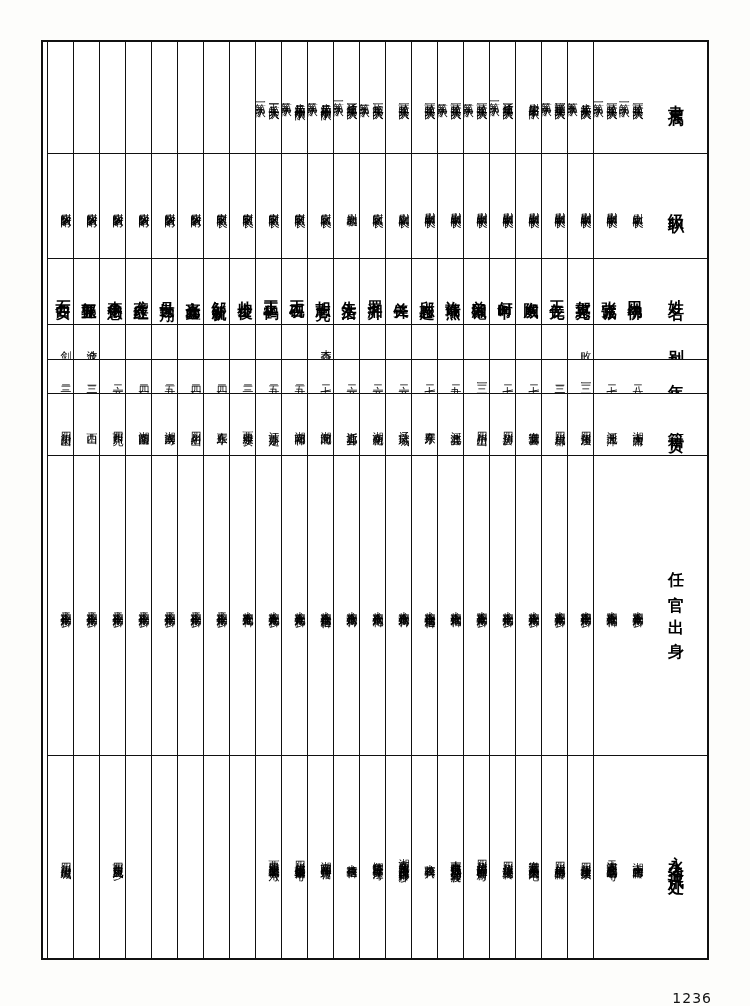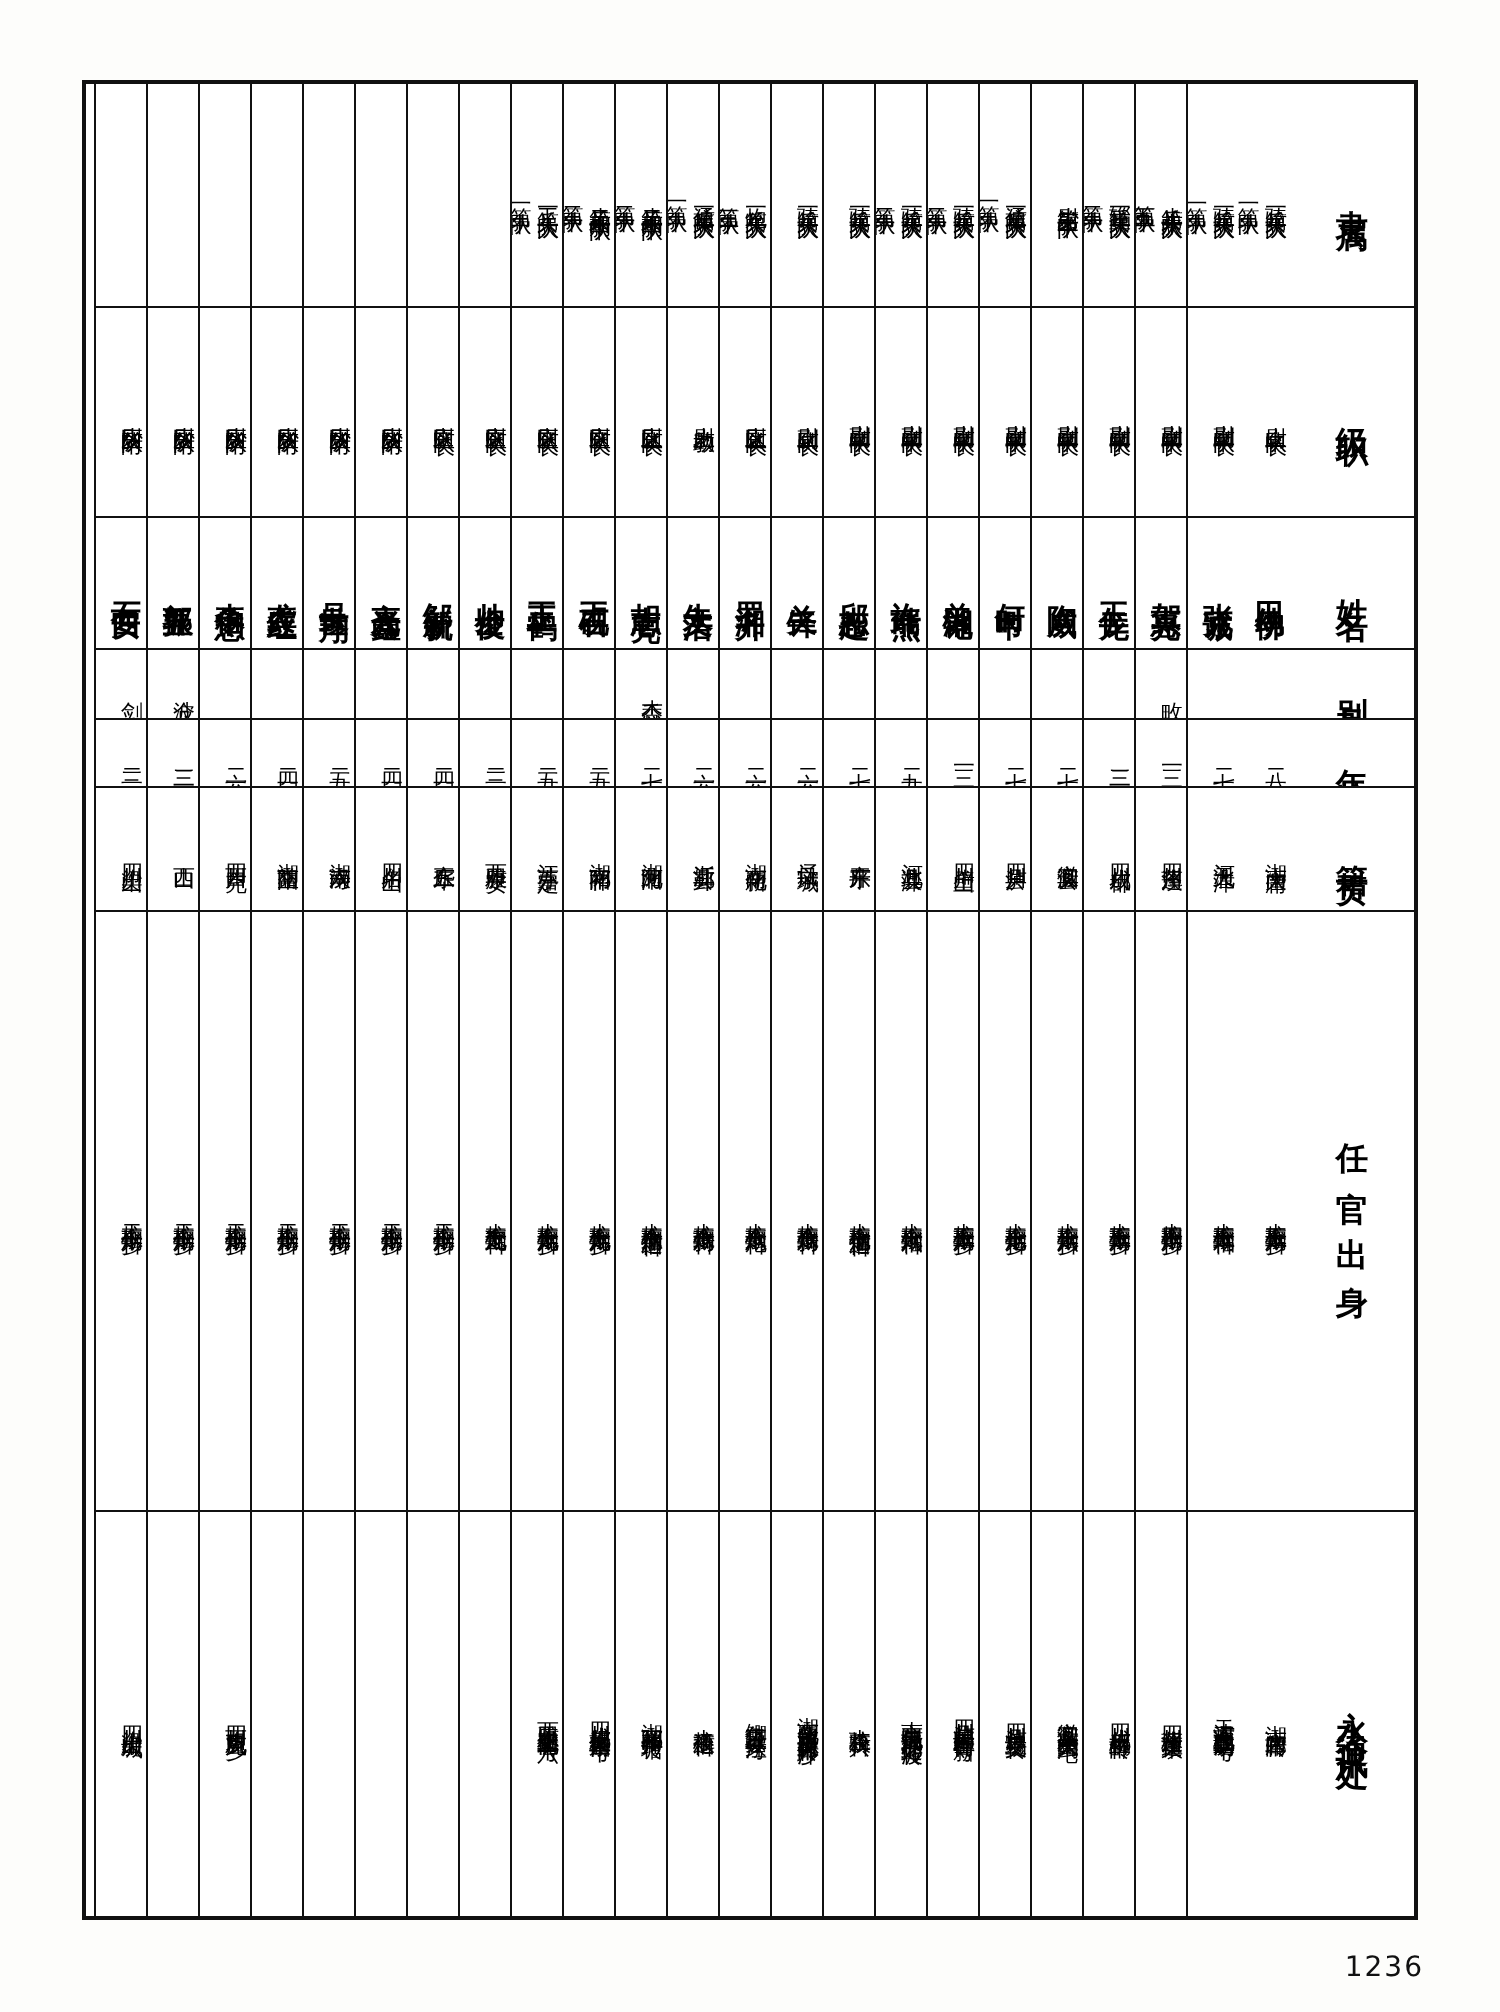--- a/index.html
+++ b/index.html
@@ -88,21 +88,21 @@
     align-items: center;
     justify-content: center;
     padding: 2px;
   }
   .col-head .r-grad { letter-spacing: 24px; }
   .col-head .r-addr { letter-spacing: 6px; }
 
   .page-number {
     position: absolute;
     right: 38px;
-    bottom: 14px;
+    bottom: 0;
     font-size: 14px;
     font-family: "DejaVu Sans", "Liberation Sans", sans-serif;
     color: #111;
     letter-spacing: 1px;
   }
 </style>
 </head>
 <body>
 
 <div id="page">

